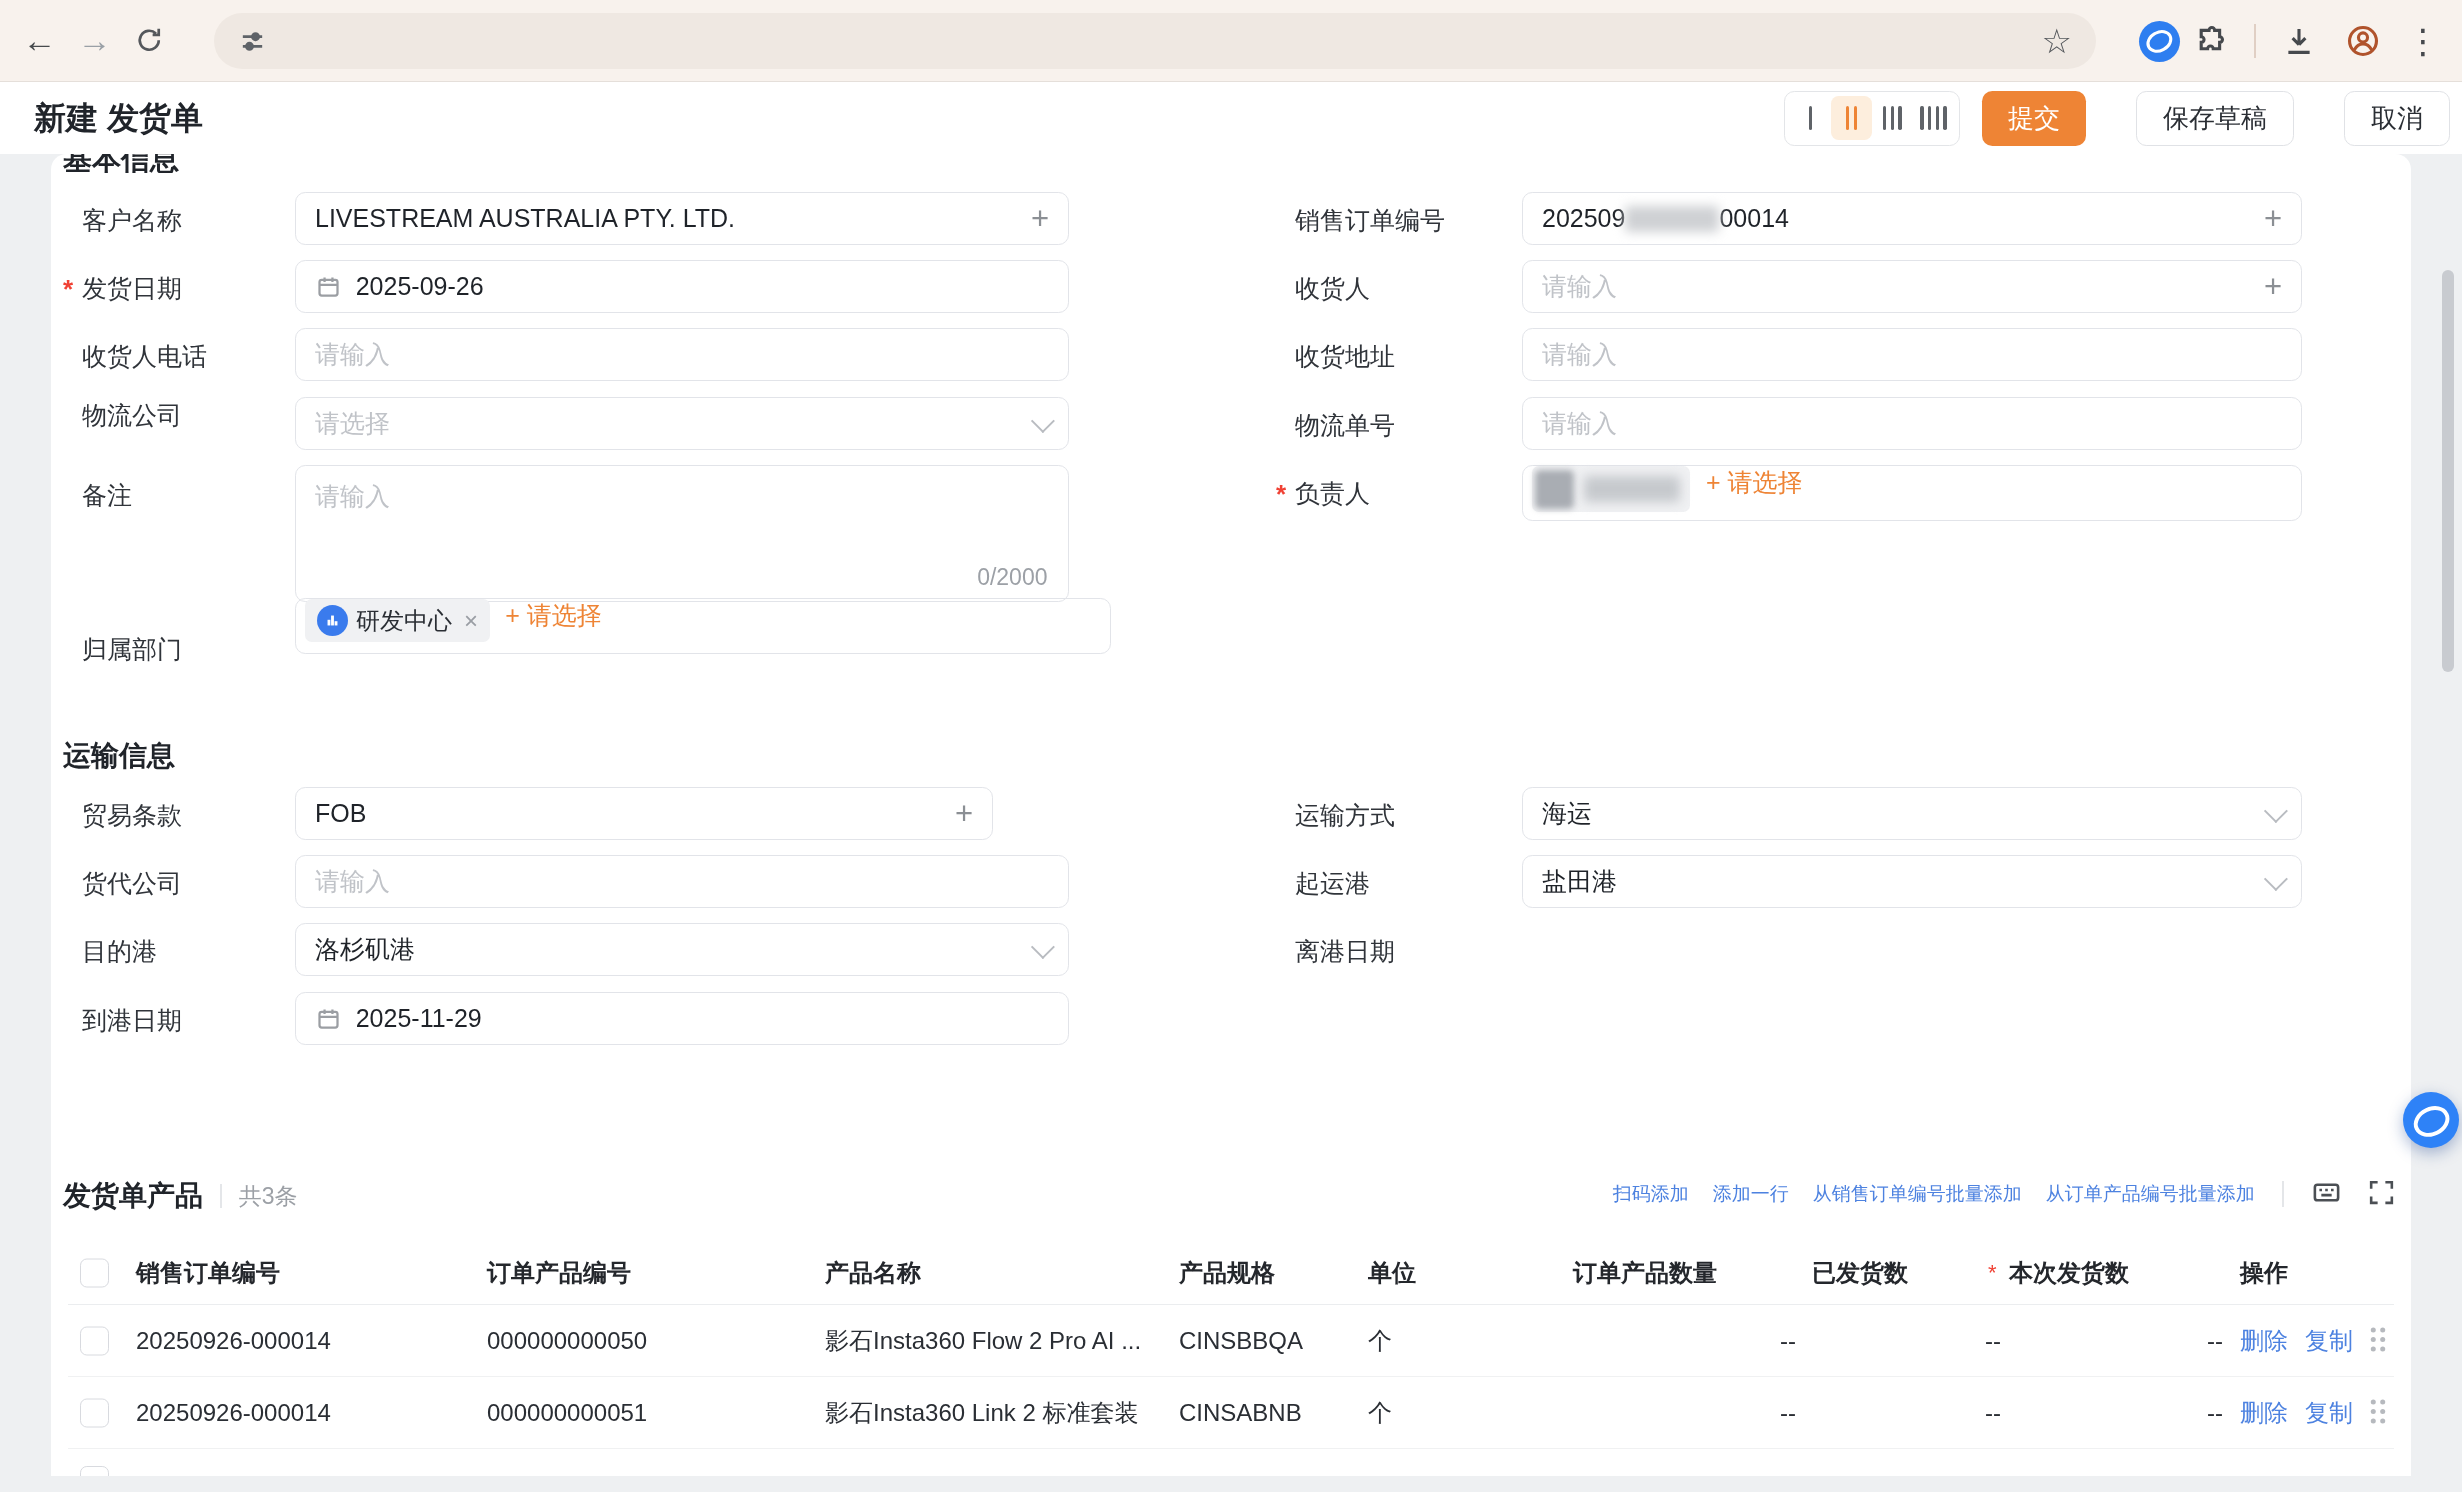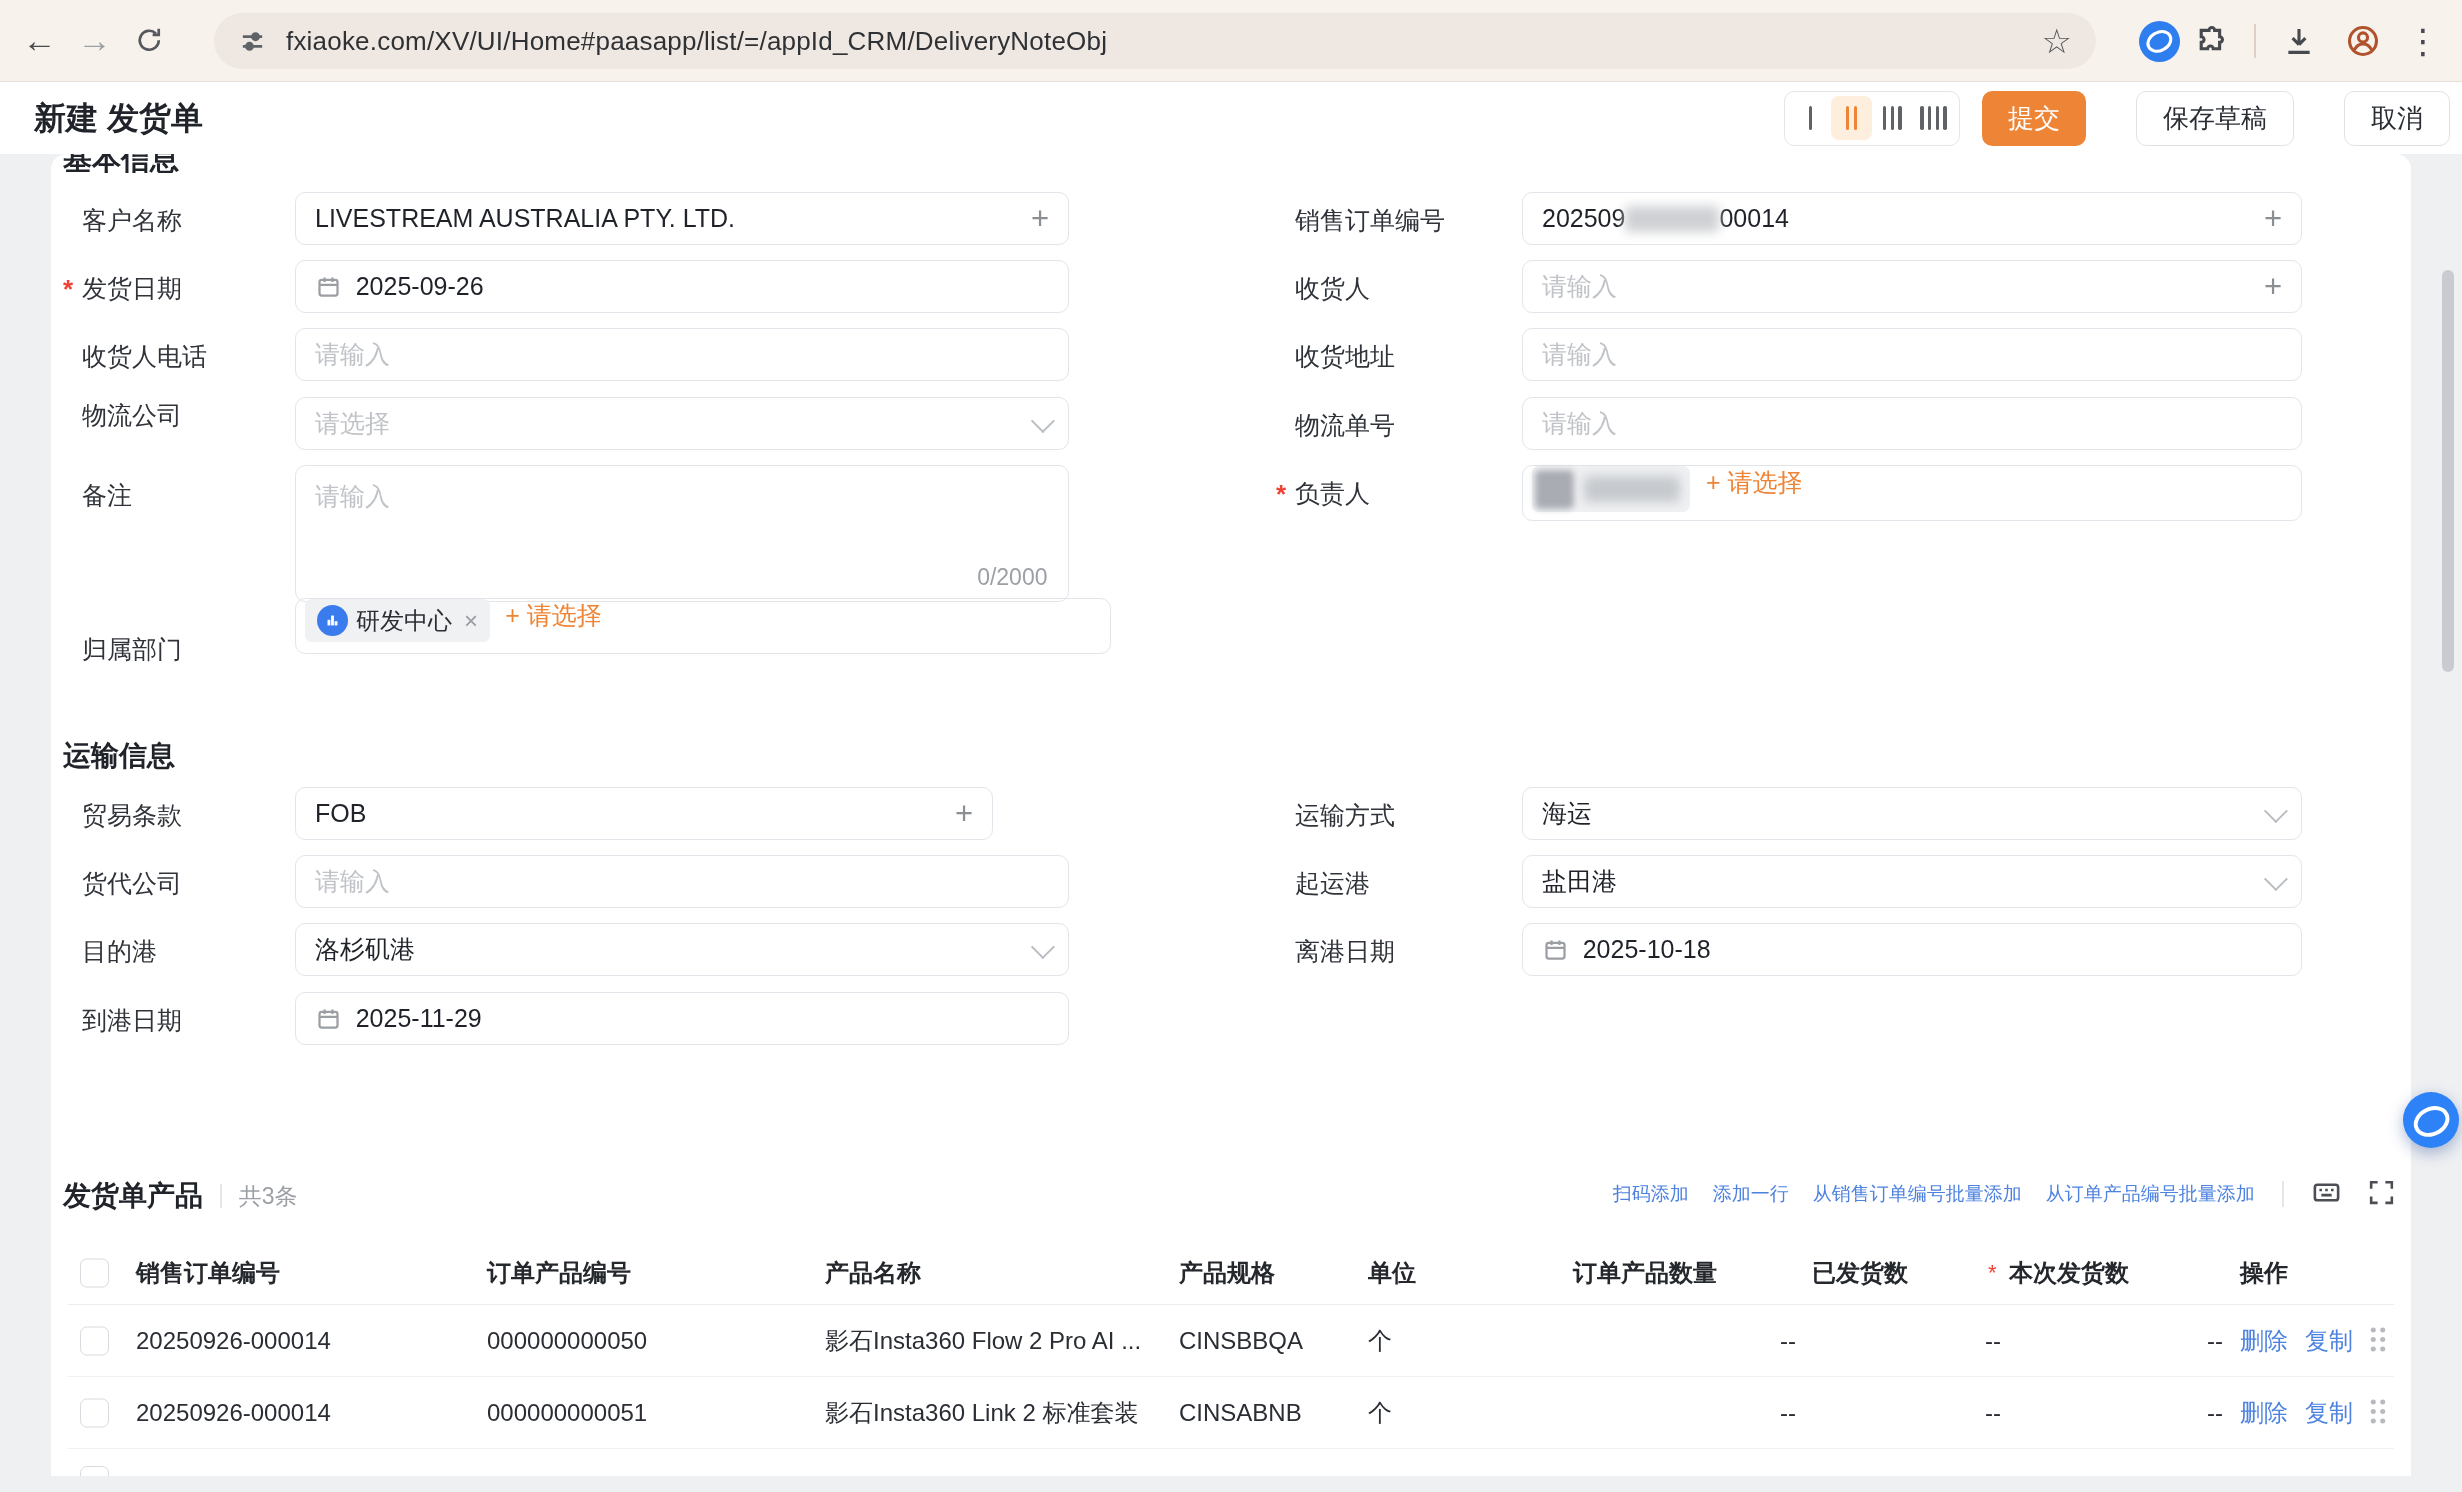--- a/index.html
+++ b/index.html
@@ -117,21 +117,20 @@
       </svg>
   </div>
   <div class="omnibox">
     <span class="tune">
       <svg viewBox="0 0 24 24">
           <path d="M4 8h8m5 0h3M4 16h3m5 0h8" fill="none"></path>
           <circle cx="14.5" cy="8" r="2.6"></circle>
           <circle cx="9.5" cy="16" r="2.6"></circle>
         </svg>
     </span>
-    <span class="url-text">fxiaoke.com/XV/UI/Home#paasapp/list/=/appId_CRM/DeliveryNoteObj</span>
     <span class="star">☆</span>
   </div>
   <div class="tb-ico" style="left:2130px">
       <span class="fx-circle"></span>
     </div>
   <div class="tb-ico" style="left:2180px">
     <svg viewBox="0 0 24 24">
         <path d="M9.5 4.5h2.5a2 2 0 1 1 4 0h3.5V9a2 2 0 1 1 0 4v4.5H15a2 2 0 1 0-4 0H6.5V13a2 2 0 1 0 0-4V4.5z"></path>
       </svg>
   </div>
@@ -296,27 +295,20 @@
     <span class="suffix chev"></span>
   </div>
 
   <div class="flabel" style="left:31px; top:781px">目的港</div>
   <div class="ctrl" style="left:244px; top:769px; width:774px">
     <span>洛杉矶港</span>
     <span class="suffix chev"></span>
   </div>
 
   <div class="flabel" style="left:1244px; top:781px">离港日期</div>
-  <div class="ctrl" style="left:1471px; top:769px; width:780px">
-    <span class="cal"><svg viewBox="0 0 24 24">
-          <rect x="4" y="6" width="16" height="14" rx="2"></rect>
-          <path d="M4 10.5h16M8.5 4v4M15.5 4v4"></path>
-        </svg></span>
-    <span>2025-10-18</span>
-  </div>
 
   <div class="flabel" style="left:31px; top:850px">到港日期</div>
   <div class="ctrl" style="left:244px; top:838px; width:774px">
     <span class="cal"><svg viewBox="0 0 24 24">
           <rect x="4" y="6" width="16" height="14" rx="2"></rect>
           <path d="M4 10.5h16M8.5 4v4M15.5 4v4"></path>
         </svg></span>
     <span>2025-11-29</span>
   </div>
 

